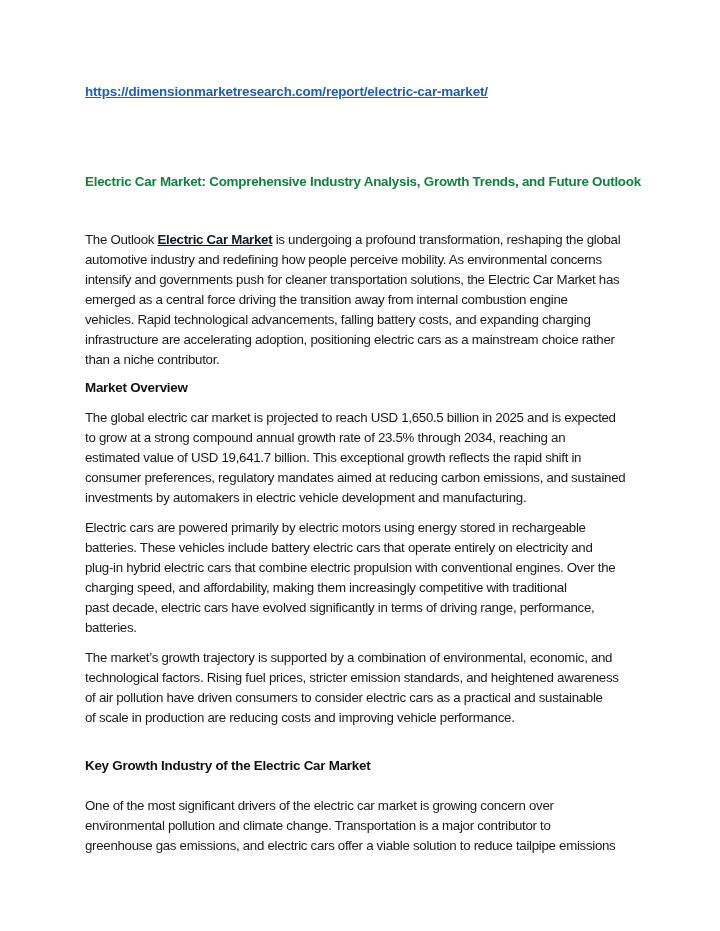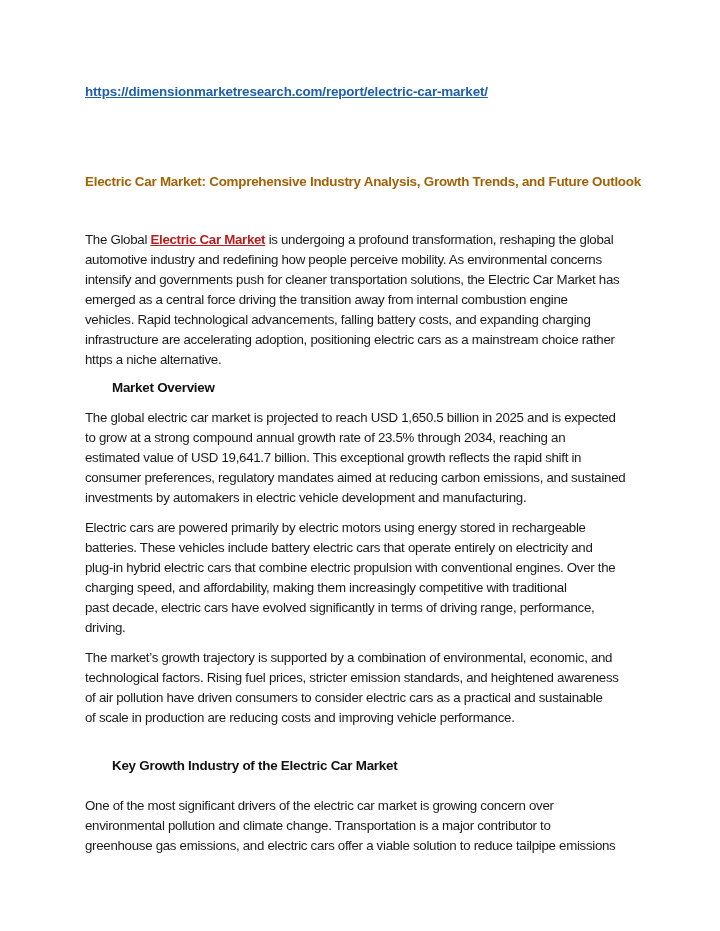--- a/index.html
+++ b/index.html
@@ -2,64 +2,64 @@
 <html><head>
   <meta charset="utf-8">
   <style>
     html, body { margin: 0; padding: 0; background: #ffffff; }
     body { width: 720px; height: 931px; position: relative; overflow: hidden;
            font-family: "Liberation Sans", sans-serif; color: #111111; }
     .page { position: absolute; left: 0; top: 0; width: 720px; height: 931px; background: #fff; }
     .url { position: absolute; left: 85px; top: 84px; font-size: 13.4px; font-weight: bold;
            color: #1f5fa8; text-decoration: underline; letter-spacing: -0.15px; white-space: nowrap; }
     .title { position: absolute; left: 85px; top: 174px; font-size: 13.4px; font-weight: bold;
-             color: #a16207; letter-spacing: -0.25px; white-space: nowrap; text-align: right; }
+             color: #15803d; letter-spacing: -0.25px; white-space: nowrap; text-align: right; }
     .block { position: absolute; left: 85px; width: 600px; font-size: 13.3px; line-height: 20px;
              letter-spacing: -0.3px; color: #1a1a1a; }
     .line { display: block; white-space: nowrap; height: 20px; }
     .heading { position: absolute; left: 85px; font-size: 13.4px; font-weight: bold; color: #111;
-               letter-spacing: -0.25px; white-space: nowrap; margin-left: 27px; }
-    .inline-link { color: #b91c1c; font-weight: bold; text-decoration: underline; }
+               letter-spacing: -0.25px; white-space: nowrap; }
+    .inline-link { color: #0f172a; font-weight: bold; text-decoration: underline; }
   </style>
 </head>
 <body>
 
 <div class="page">
 
   <a class="url">https://dimensionmarketresearch.com/report/electric-car-market/</a>
 
   <div class="title">Electric Car Market: Comprehensive Industry Analysis, Growth Trends, and Future Outlook</div>
 
   <div class="block" style="top:230px;">
-    <span class="line"><span>The Global </span><a class="inline-link">Electric Car Market</a><span> is undergoing a profound transformation, reshaping the global</span></span>
+    <span class="line"><span>The Outlook </span><a class="inline-link">Electric Car Market</a><span> is undergoing a profound transformation, reshaping the global</span></span>
     <span class="line">automotive industry and redefining how people perceive mobility. As environmental concerns</span>
     <span class="line">intensify and governments push for cleaner transportation solutions, the Electric Car Market has</span>
     <span class="line">emerged as a central force driving the transition away from internal combustion engine</span>
     <span class="line">vehicles. Rapid technological advancements, falling battery costs, and expanding charging</span>
     <span class="line">infrastructure are accelerating adoption, positioning electric cars as a mainstream choice rather</span>
-    <span class="line">https a niche alternative.</span>
+    <span class="line">than a niche contributor.</span>
   </div>
 
   <div class="heading" style="top:380px;">Market Overview</div>
 
   <div class="block" style="top:408px;">
     <span class="line">The global electric car market is projected to reach USD 1,650.5 billion in 2025 and is expected</span>
     <span class="line">to grow at a strong compound annual growth rate of 23.5% through 2034, reaching an</span>
     <span class="line">estimated value of USD 19,641.7 billion. This exceptional growth reflects the rapid shift in</span>
     <span class="line">consumer preferences, regulatory mandates aimed at reducing carbon emissions, and sustained</span>
     <span class="line">investments by automakers in electric vehicle development and manufacturing.</span>
   </div>
 
   <div class="block" style="top:518px;">
     <span class="line">Electric cars are powered primarily by electric motors using energy stored in rechargeable</span>
     <span class="line">batteries. These vehicles include battery electric cars that operate entirely on electricity and</span>
     <span class="line">plug-in hybrid electric cars that combine electric propulsion with conventional engines. Over the</span>
     <span class="line">charging speed, and affordability, making them increasingly competitive with traditional</span>
     <span class="line">past decade, electric cars have evolved significantly in terms of driving range, performance,</span>
-    <span class="line">driving.</span>
+    <span class="line">batteries.</span>
   </div>
 
   <div class="block" style="top:648px;">
     <span class="line">The market’s growth trajectory is supported by a combination of environmental, economic, and</span>
     <span class="line">technological factors. Rising fuel prices, stricter emission standards, and heightened awareness</span>
     <span class="line">of air pollution have driven consumers to consider electric cars as a practical and sustainable</span>
     <span class="line">of scale in production are reducing costs and improving vehicle performance.</span>
   </div>
 
   <div class="heading" style="top:758px;">Key Growth Industry of the Electric Car Market</div>

